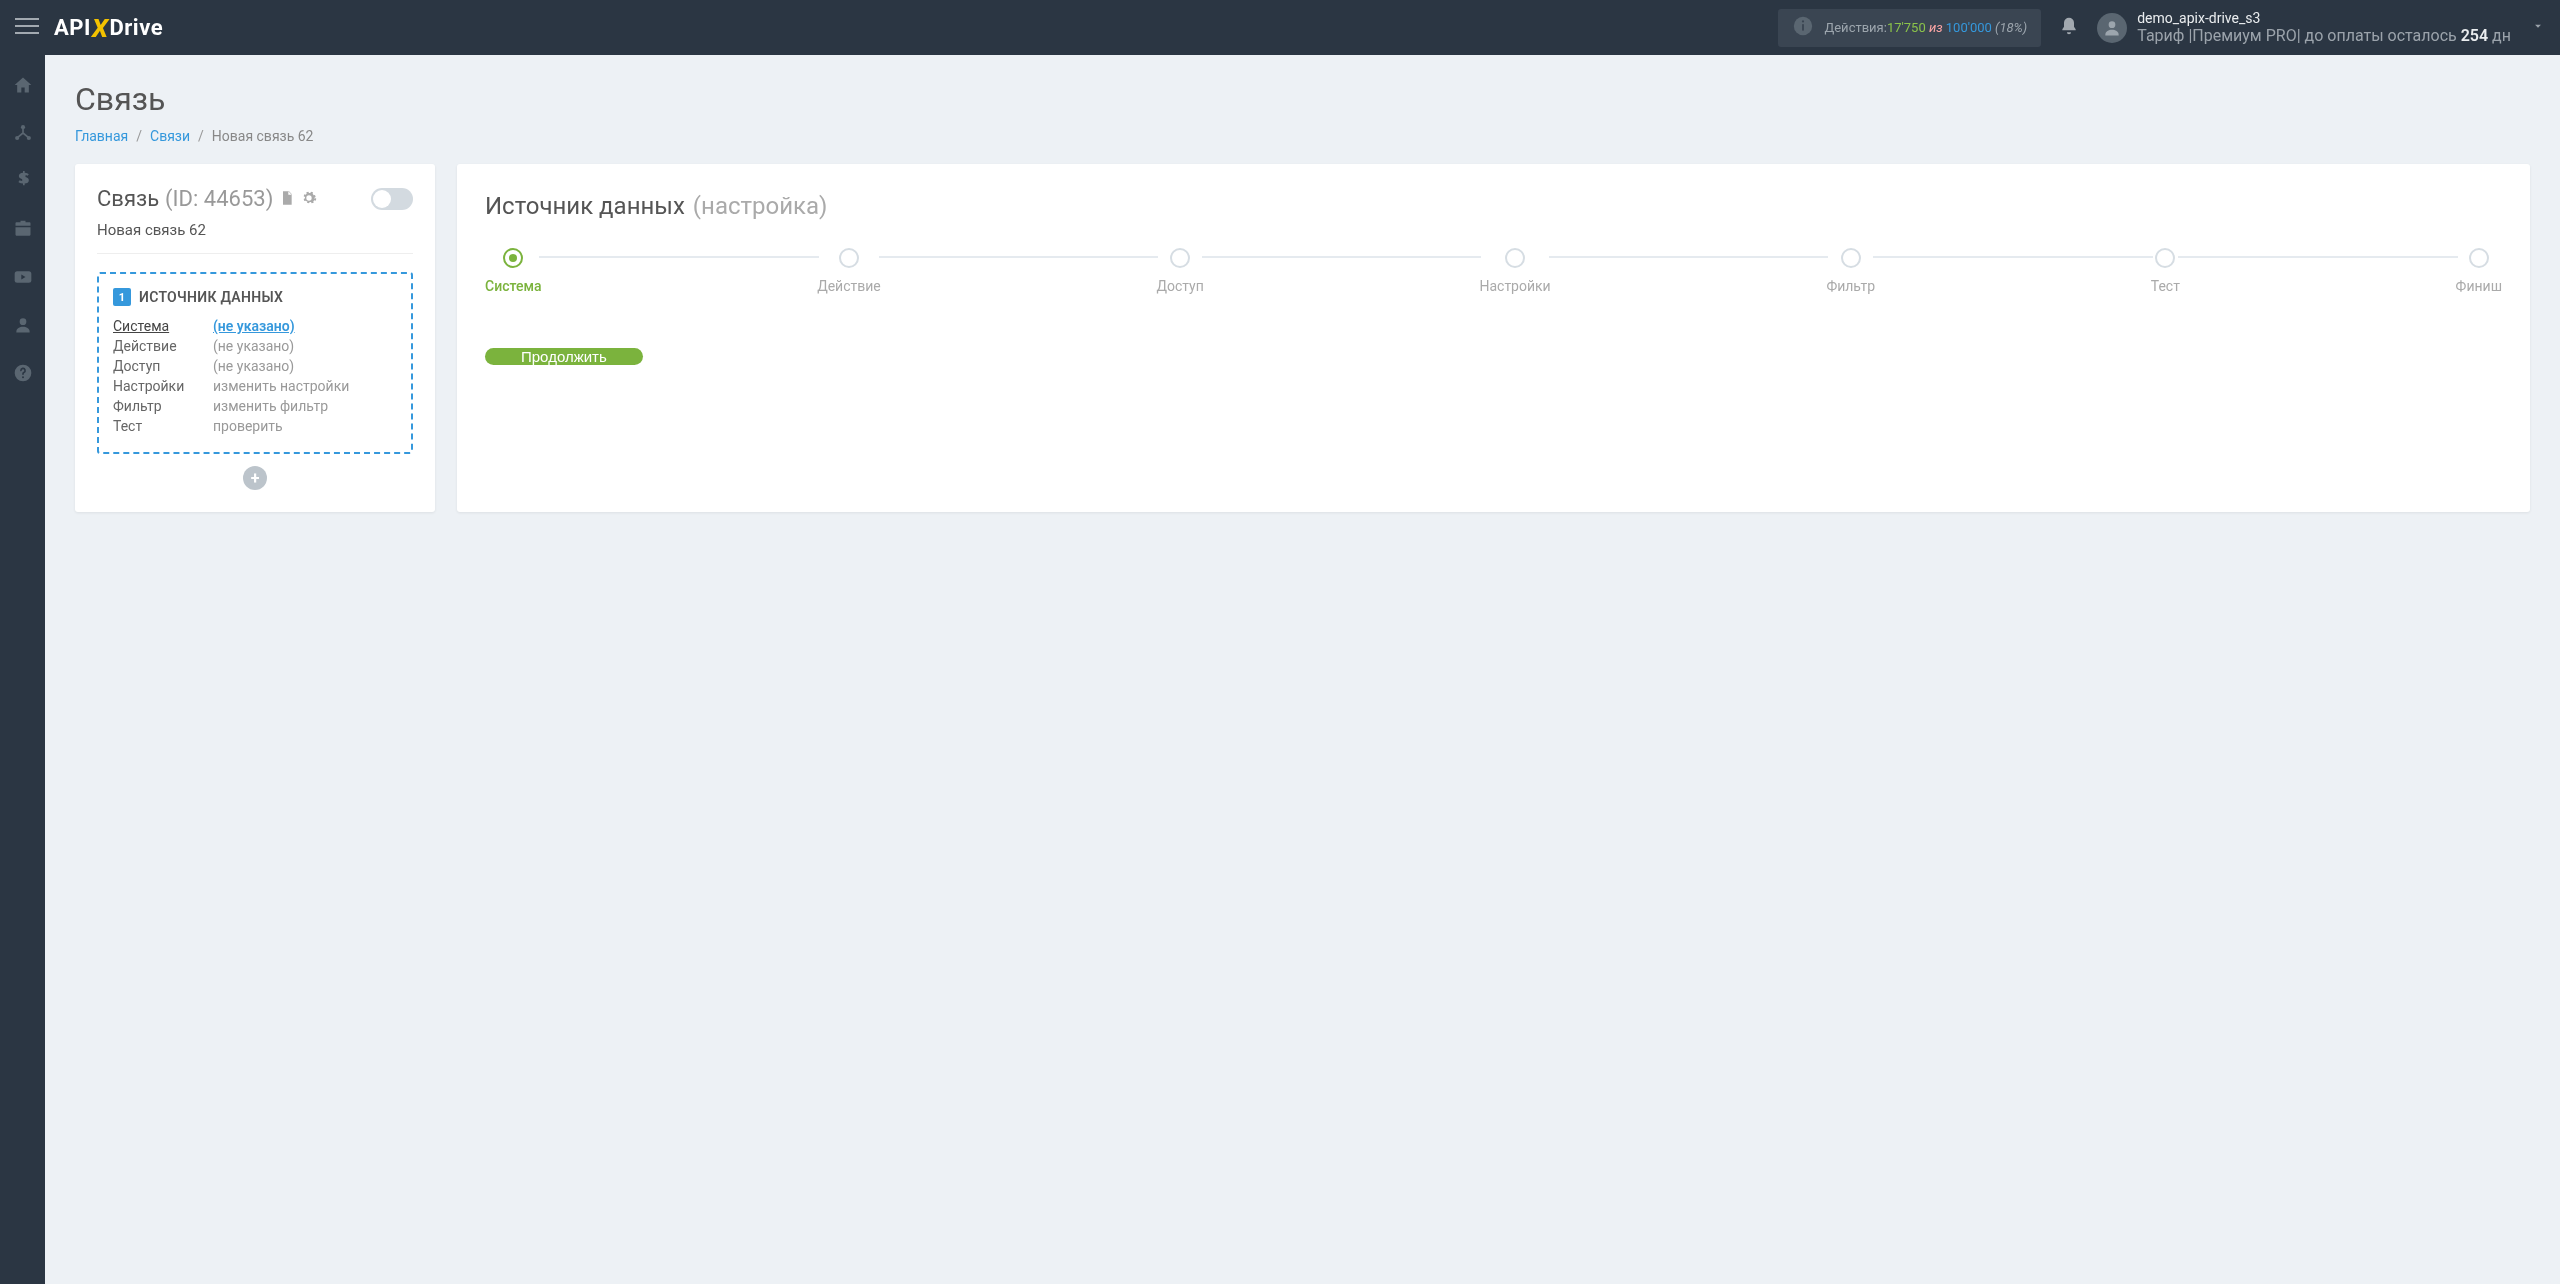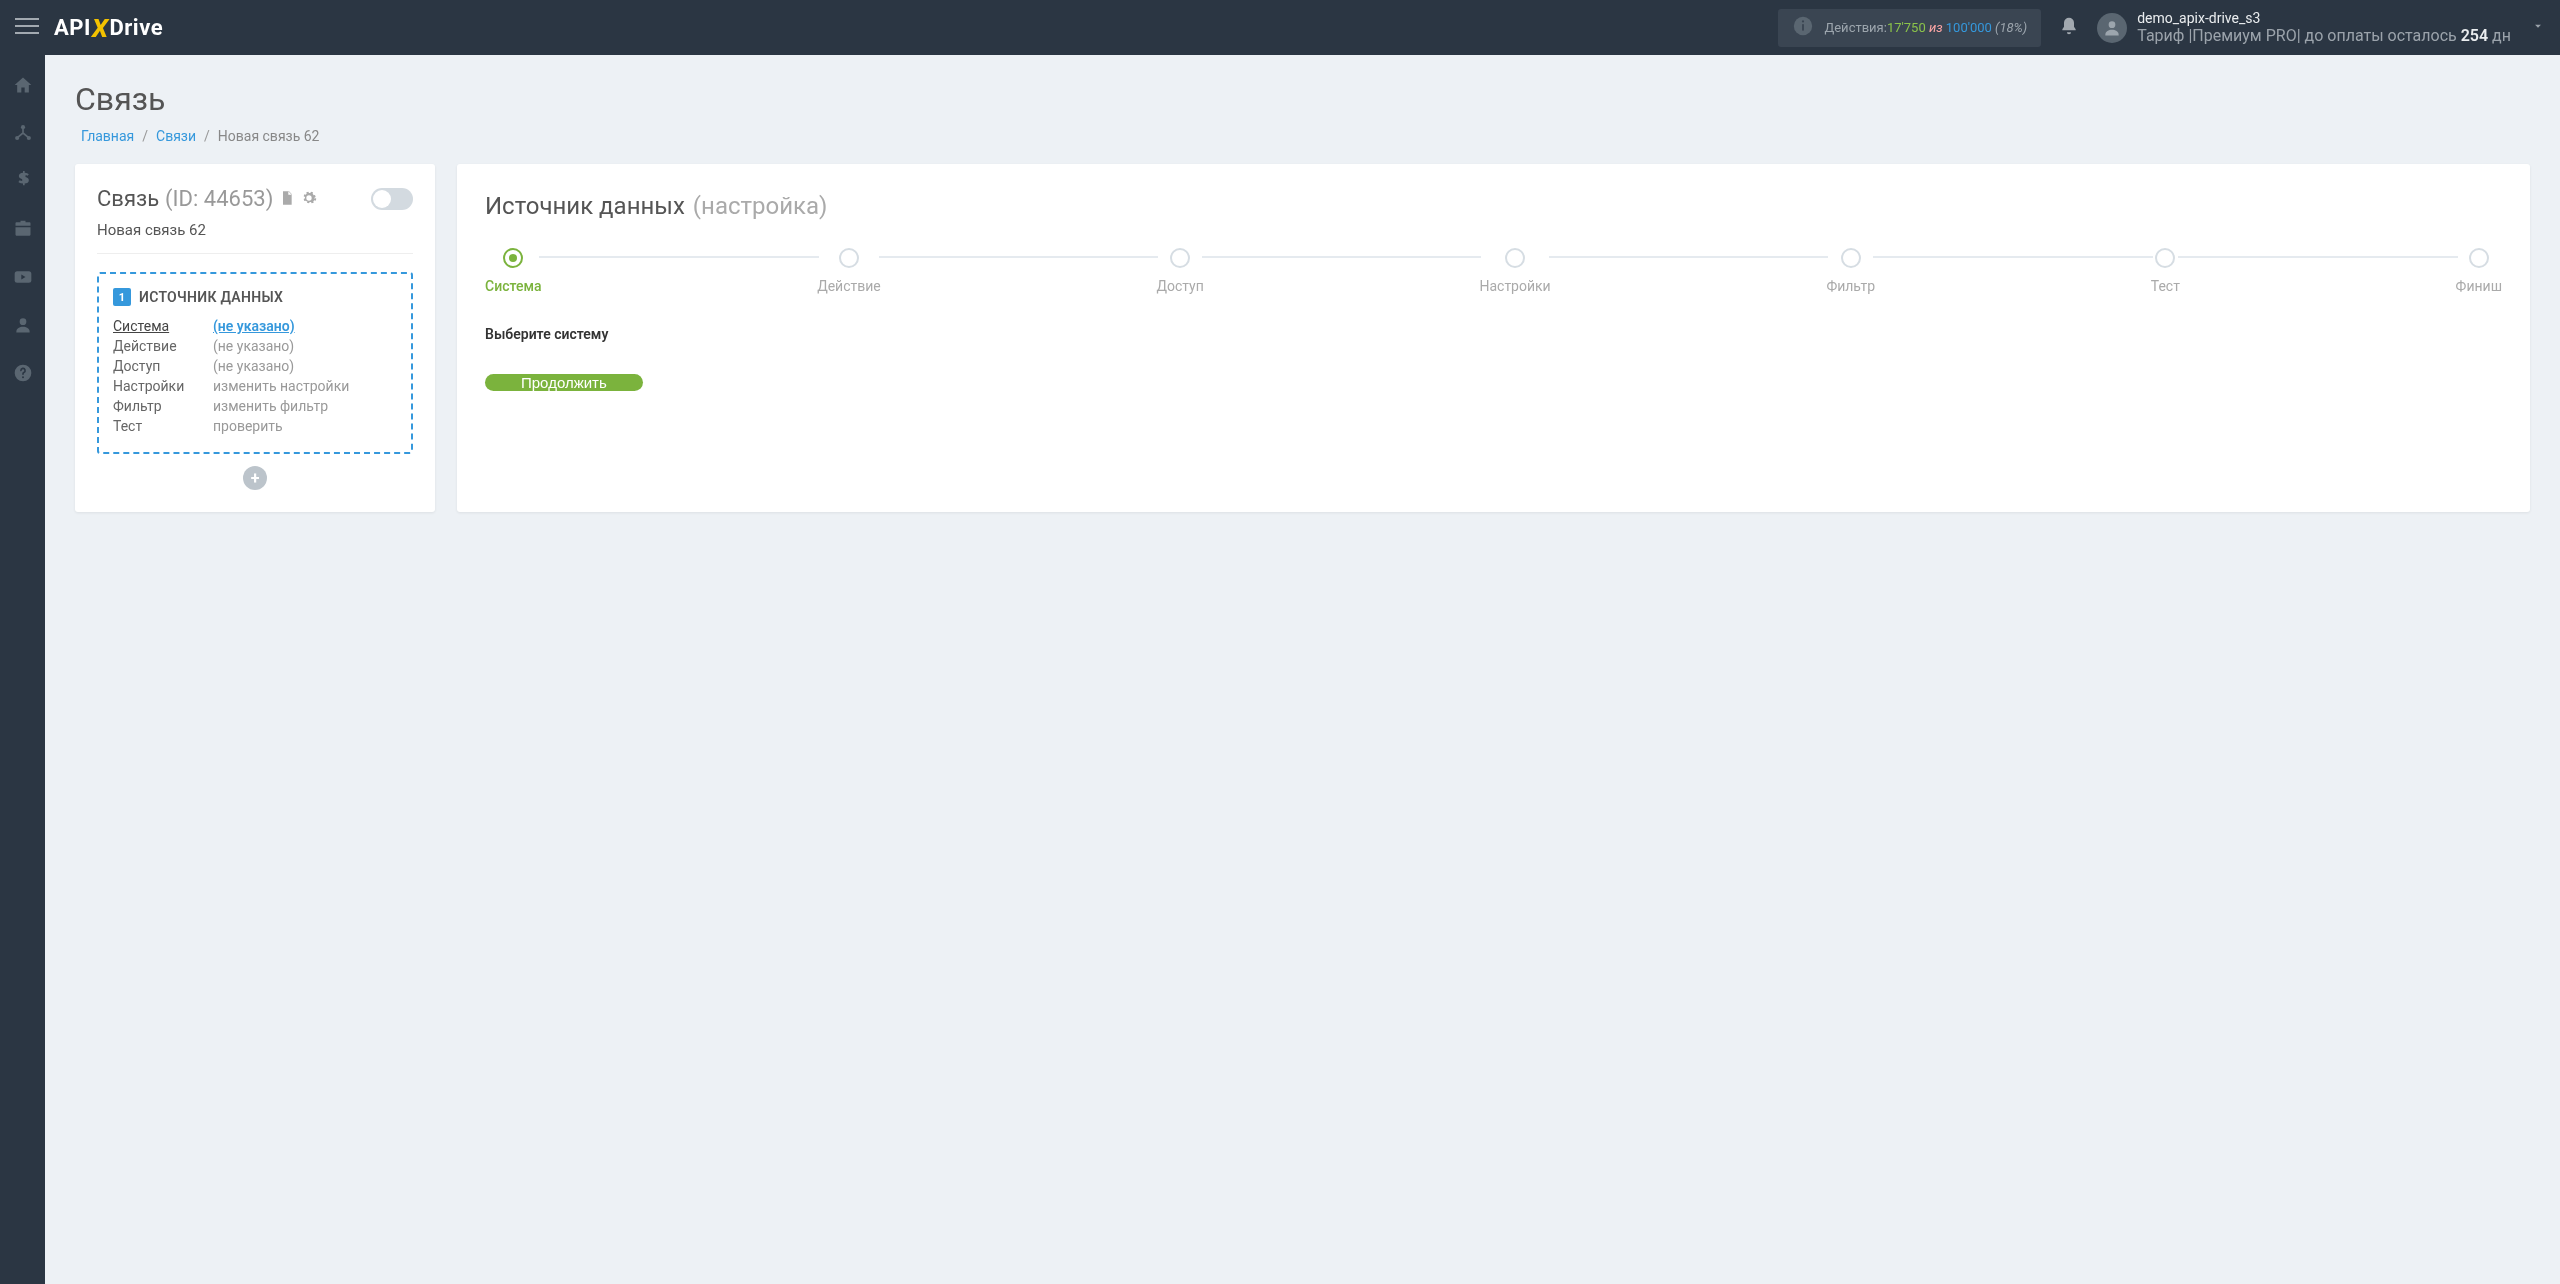--- a/index.html
+++ b/index.html
@@ -30,21 +30,21 @@
 .user-tariff .days { color: #eaedef; font-weight: 600; }
 .user-chevron { color: #9ba3ab; margin-left: 10px; }
 
 .layout { display: flex; min-height: calc(100vh - 55px); }
 .sidebar { width: 45px; background: #2b3643; padding-top: 20px; display: flex; flex-direction: column; align-items: center; gap: 24px; }
 .sidebar-item { color: #5a6671; cursor: pointer; }
 .sidebar-item svg { width: 20px; height: 20px; }
 
 .main { flex: 1; padding: 25px 30px; }
 .page-title { font-size: 32px; color: #555; font-weight: 400; margin-bottom: 10px; }
-.breadcrumb { display: flex; align-items: center; gap: 8px; font-size: 14px; margin-bottom: 20px; margin-left: 6px; }
+.breadcrumb { display: flex; align-items: center; gap: 8px; font-size: 14px; margin-bottom: 20px; }
 .breadcrumb a { color: #3598dc; text-decoration: none; }
 .breadcrumb .sep { color: #999; }
 .breadcrumb .current { color: #888; }
 
 .cards { display: flex; gap: 22px; }
 .card { background: #fff; border-radius: 3px; box-shadow: 0 1px 3px rgba(0,0,0,0.07); }
 .card-left { width: 360px; padding: 22px; }
 .card-right { flex: 1; padding: 28px; }
 
 .conn-header { display: flex; align-items: center; justify-content: space-between; margin-bottom: 10px; }
@@ -280,18 +280,17 @@
               <div class="step-dot"></div>
               <div class="step-label">Тест</div>
             </div>
             <div class="step-line"></div>
             <div class="step">
               <div class="step-dot"></div>
               <div class="step-label">Финиш</div>
             </div>
           </div>
 
-        <div class="form-label">Выберите систему</div>
         <button class="btn-continue">Продолжить</button>
       </div>
     </div>
   </div>
 </div>
 
 </body></html>

